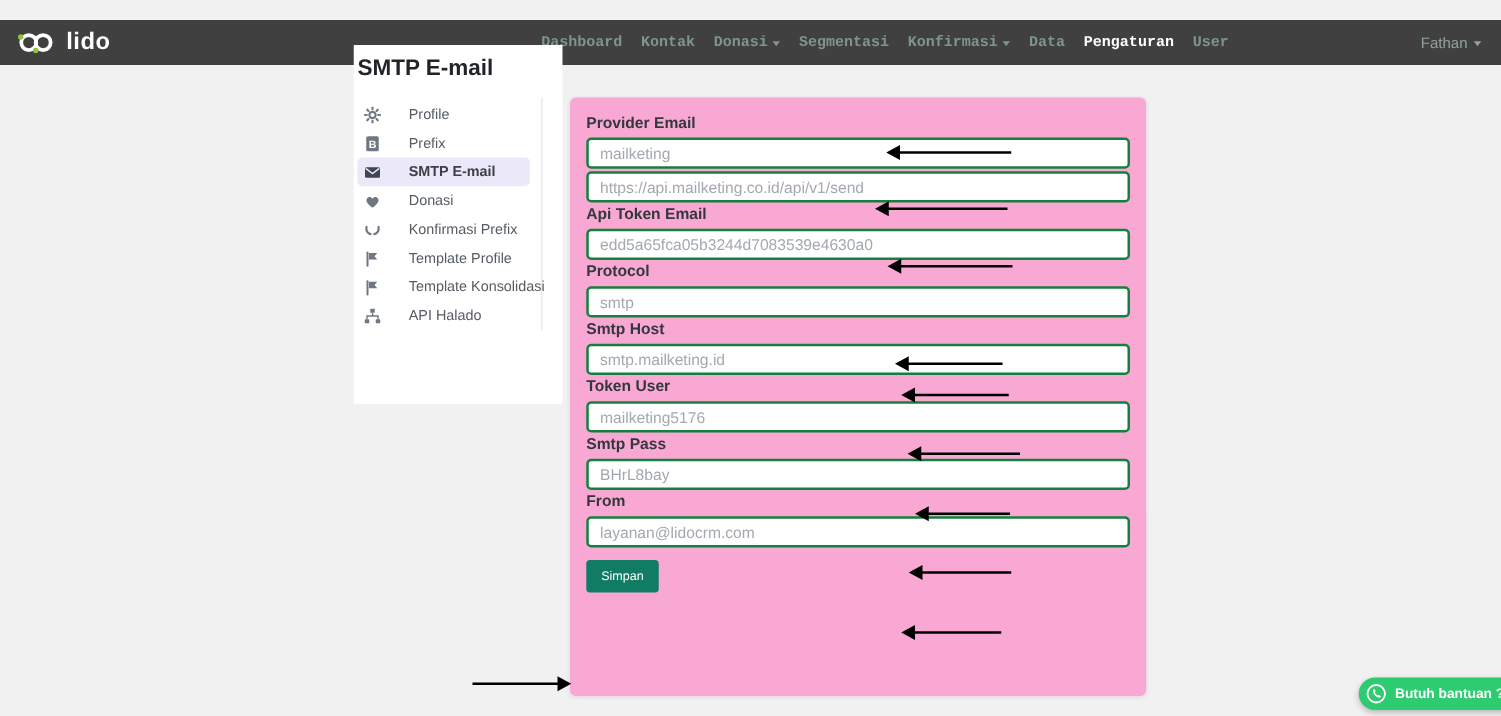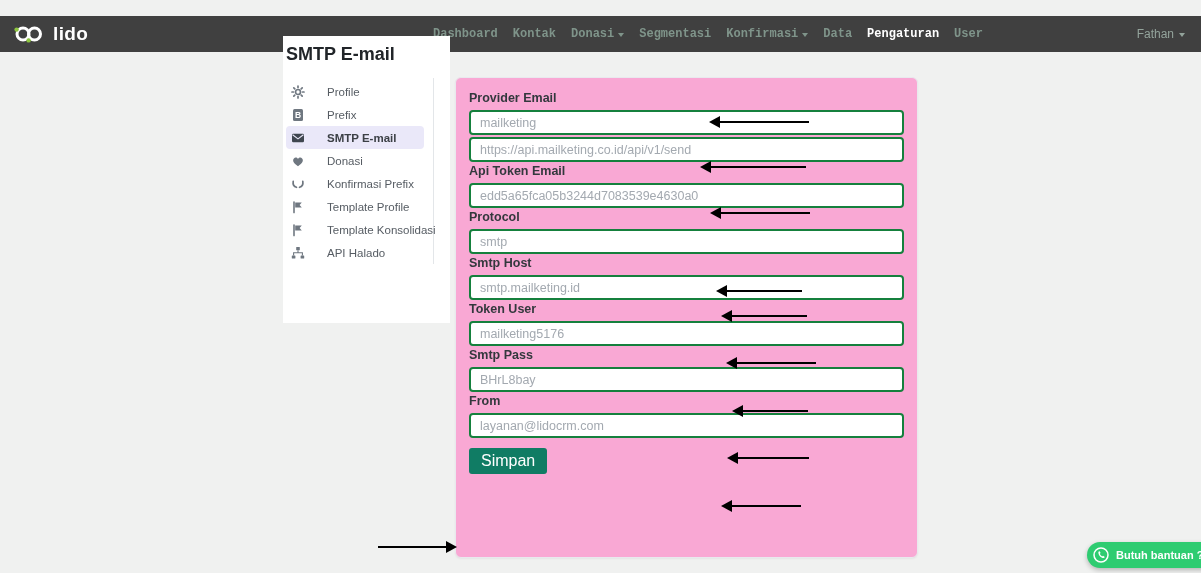--- a/index.html
+++ b/index.html
@@ -25,21 +25,21 @@
   .side-item .icon{width:14px;height:14px;flex:none;color:#6f7780;display:flex;align-items:center;justify-content:center;}
   .side-item.active{background:#eae8f9;color:#3c4046;font-weight:700;}
   .side-item.active .icon{color:#3f4650;}
 
   
   .card{position:absolute;left:455px;top:77px;width:463px;height:481px;background:#f9a8d4;border:1px solid #e9e9ee;border-radius:6px;box-shadow:0 1px 2px rgba(0,0,0,.05);padding:13px;box-sizing:border-box;}
   .fgroup{margin-bottom:2px;}
   .flabel{font-size:12.5px;font-weight:700;color:#33383d;line-height:14px;margin-bottom:5px;}
   .finput{display:block;width:100%;height:25px;box-sizing:border-box;border:2px solid #15803d;border-radius:4px;padding:0 9px;font-size:12.5px;font-family:inherit;color:#495057;background:#fff;}
   .finput::placeholder{color:#a3a9b0;opacity:1;}
-  .save-btn{margin-top:8px;background:#107c64;color:#fff;border:none;border-radius:3px;height:26px;padding:0 12px;font-size:16px;font-family:inherit;cursor:pointer;}
+  .save-btn{margin-top:8px;background:#107c64;color:#fff;border:none;border-radius:3px;height:26px;padding:0 12px;font-size:10px;font-family:inherit;cursor:pointer;}
 
   
   .help-btn{position:absolute;left:1087px;top:542px;height:26px;background:#2ecc71;border:none;border-radius:13px;color:#fff;font-size:11px;font-weight:700;display:flex;align-items:center;gap:6px;padding:0 12px 0 5px;box-shadow:0 2px 5px rgba(0,0,0,.25);cursor:pointer;font-family:inherit;white-space:nowrap;}
 
   
   .arr{position:absolute;pointer-events:none;z-index:5;}
   .arr::after{content:"";position:absolute;top:-1px;height:2px;background:#000;}
   .arr.l::after{left:10px;right:0;}
   .arr.r::after{left:0;right:10px;}
   .arr.l::before{content:"";position:absolute;left:0;top:-6px;width:0;height:0;border-top:6px solid transparent;border-bottom:6px solid transparent;border-right:11px solid #000;}

